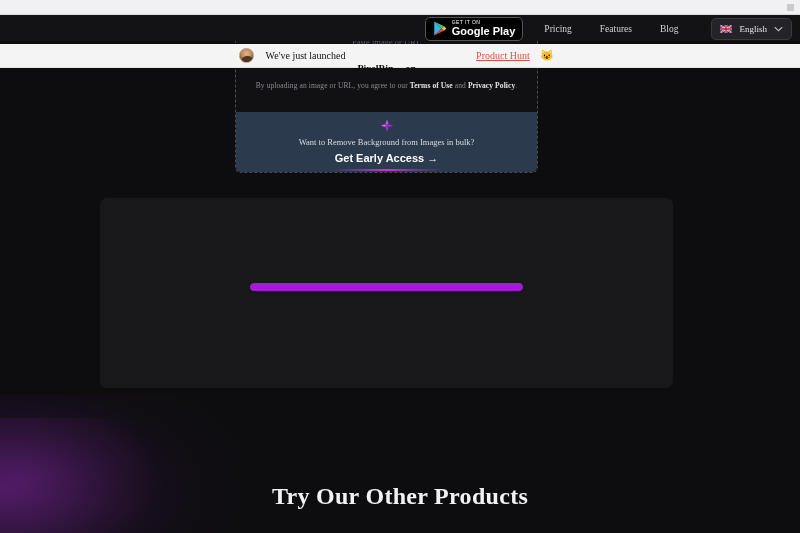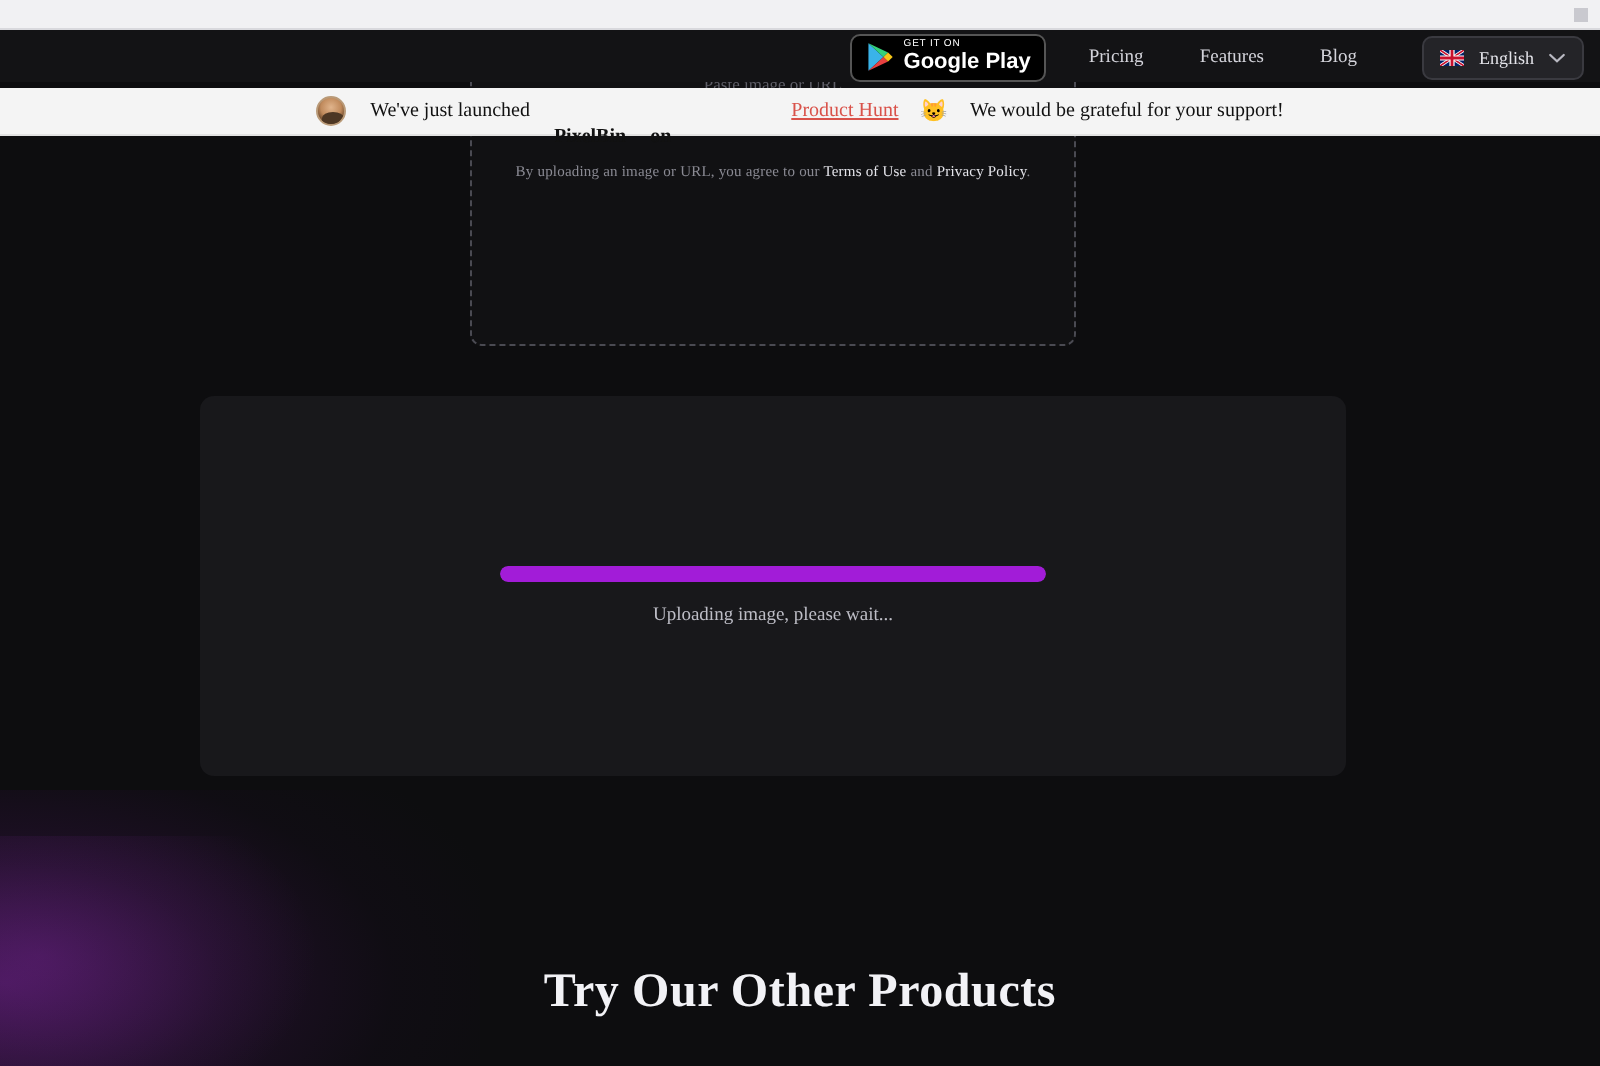--- a/index.html
+++ b/index.html
@@ -59,21 +59,21 @@
     text-align:center; font-size:8px; color:#7a7a84;
   }
   .formats-row .lbl{ color:#8d8d96; font-weight:bold; margin-right:7px; }
   .formats-row .fmt{
     display:inline-block; margin:0 6px; color:#b6b6bf;
   }
   .terms-row{
     position:absolute; left:0; top:70px; width:100%;
     text-align:center; font-size:7.5px; color:#8a8a93; letter-spacing:.1px;
   }
-  .terms-row a{ color:#e4e4ea; font-weight:normal; text-decoration:none; }
+  .terms-row a{ color:#e4e4ea; font-weight:bold; text-decoration:none; }
 
   
   .promo{
     position:absolute; left:0; bottom:0; width:100%; height:60px;
     background:#2b3a4d;
     border-radius:0 0 5px 5px;
     overflow:hidden;
   }
   .promo-icon{
     position:absolute; left:50%; top:6px; transform:translateX(-50%);
@@ -205,20 +205,31 @@
       <span class="fmt">webp</span>
     </div>
 
     <div class="terms-row">
       <span>By uploading an image or URL, you agree to our</span>
       <a href="#">Terms of Use</a>
       <span>and</span>
       <a href="#">Privacy Policy</a><span>.</span>
     </div>
 
+    <div class="promo" style="background: rgb(43, 58, 77);">
+      <svg class="promo-icon" viewBox="0 0 24 24">
+        <path d="M12 2 L14.2 8.4 L12 12 L9.8 8.4 Z" fill="#cf4ae8"></path>
+        <path d="M12 22 L9.8 15.6 L12 12 L14.2 15.6 Z" fill="#a333d6"></path>
+        <path d="M2 12 L8.4 9.8 L12 12 L8.4 14.2 Z" fill="#d85ce8"></path>
+        <path d="M22 12 L15.6 14.2 L12 12 L15.6 9.8 Z" fill="#9a2ec9"></path>
+      </svg>
+      <div class="promo-q">Want to Remove Background from Images in bulk?</div>
+      <div class="promo-cta">Get Early Access →</div>
+      <div class="promo-underline"></div>
+    </div>
   </div>
 
   <div class="navbar">
     <div class="nav-inner">
 
       <div class="store-badge">
         <svg class="gl" viewBox="0 0 24 26">
           <path d="M2 1 L15 13 L2 25 Z" fill="#3ab3e8"></path>
           <path d="M2 1 L15 13 L19 9.2 Z" fill="#33d17a"></path>
           <path d="M2 25 L15 13 L19 16.8 Z" fill="#e84040"></path>
@@ -252,25 +263,23 @@
     </div>
   </div>
 
   <div class="ph-banner">
     <div class="ph-avatar"></div>
     <span class="ph-txt">We've just launched</span>&nbsp;
     <span class="ph-txt ph-b">PixelBin</span>&nbsp;
     <span class="ph-txt ph-b">on</span>&nbsp;
     <span class="ph-txt ph-link">Product Hunt</span>
     <span class="ph-kitty">😺</span>
-    <span class="ph-txt">We would be grateful for your support!</span>
   </div>
 
   <div class="upload-panel">
     <div class="progress-track">
       <div class="progress-fill" id="progress-fill" style="width: 100%; background: rgb(162, 28, 216);"></div>
     </div>
-    <div class="progress-label">Uploading image, please wait...</div>
   </div>
 
   <div class="other-products">Try Our Other Products</div>
 
 </div>
 
 </body></html>

